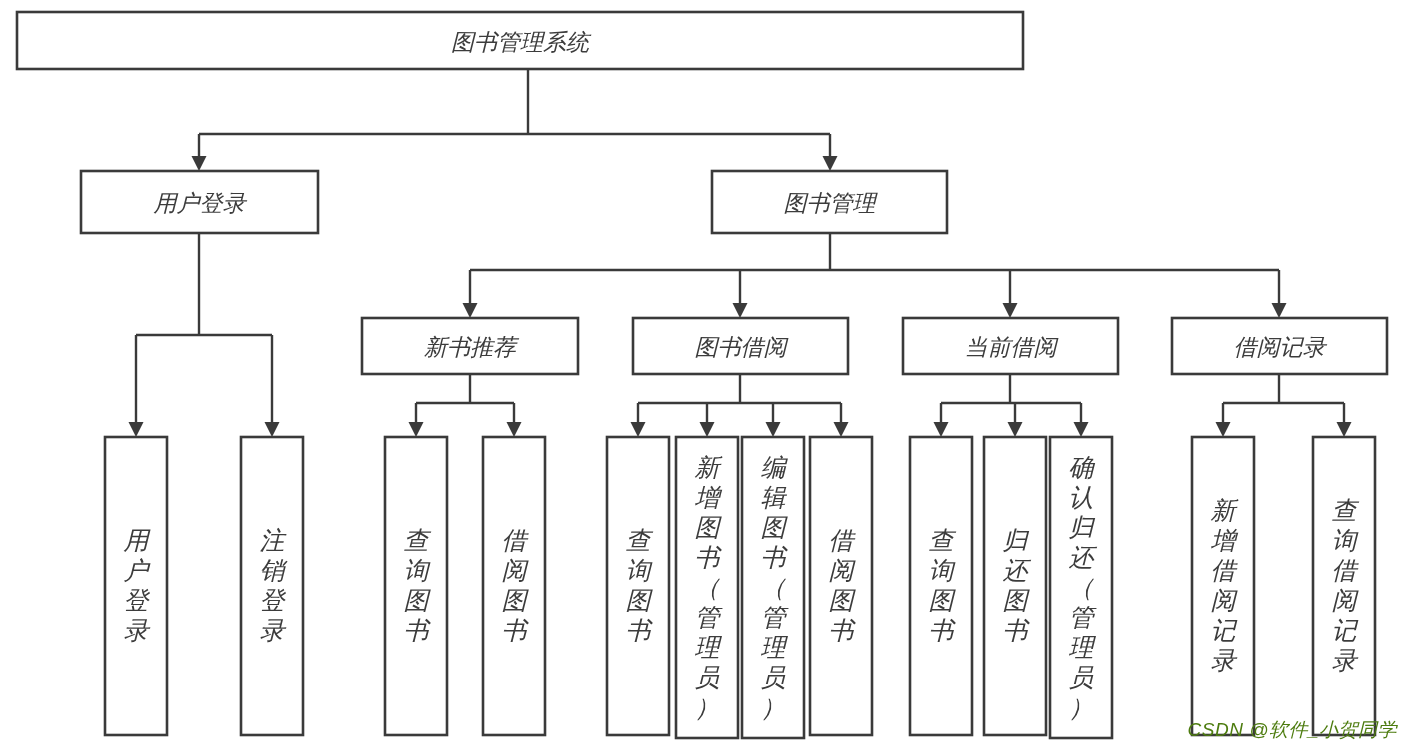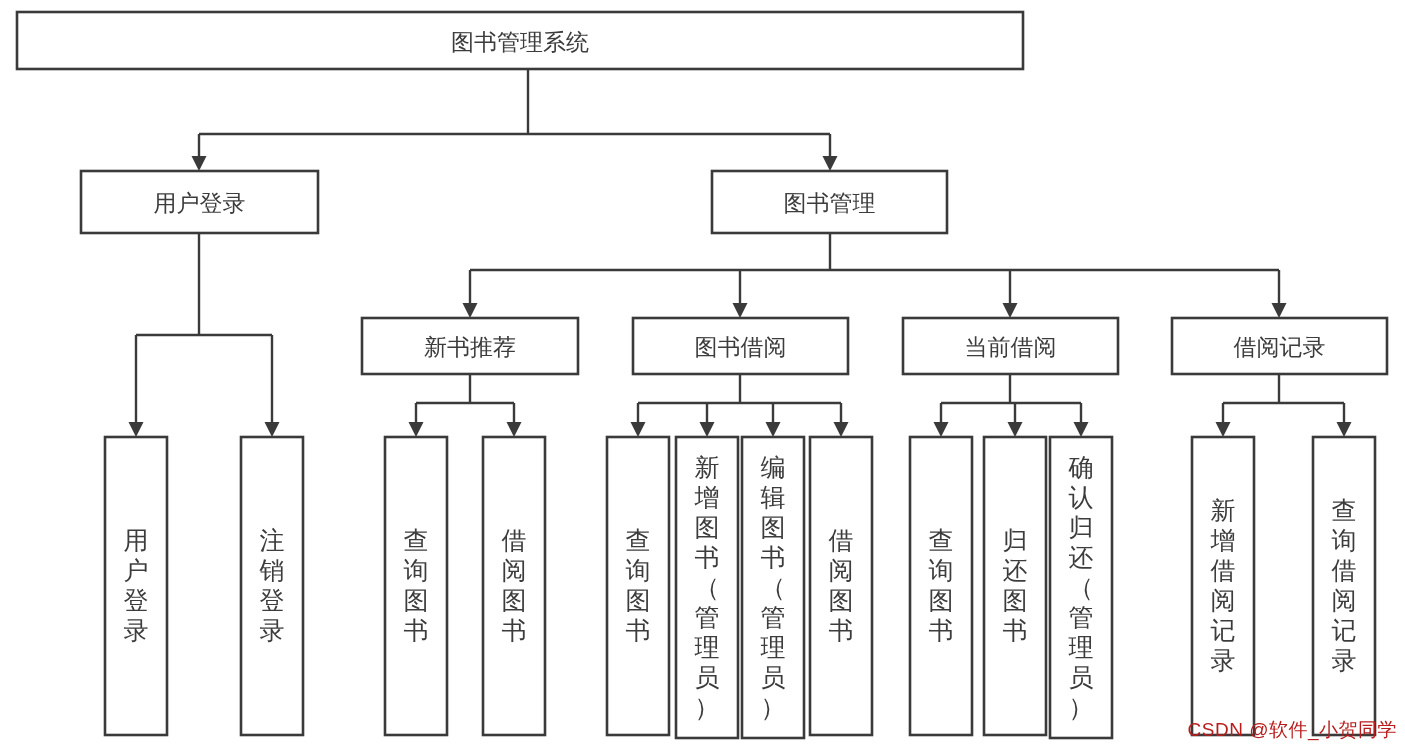--- a/index.html
+++ b/index.html
@@ -11,20 +11,21 @@
     width: 1405px;
     height: 747px;
     font-family: "Liberation Sans", "DejaVu Sans", sans-serif;
     overflow: hidden;
     position: relative;
   }
   #diagram-root {
     position: relative;
     width: 1405px;
     height: 747px;
+    font-style: italic;
   }
   svg.flow {
     position: absolute;
     top: 0;
     left: 0;
     width: 1405px;
     height: 747px;
   }
   .node-rect {
     fill: #ffffff;
@@ -53,21 +54,21 @@
     font-family: "Liberation Sans", "DejaVu Sans", sans-serif;
     font-size: 25px;
     text-anchor: middle;
   }
   .watermark {
     position: absolute;
     right: 8px;
     bottom: 4px;
     font-family: "Liberation Sans", "DejaVu Sans", sans-serif;
     font-size: 19px;
-    color: #b91c1c;
+    color: #4d7c0f;
     letter-spacing: 0.5px;
     white-space: nowrap;
     user-select: none;
   }
 </style>
 </head>
 <body>
 
 <div id="diagram-root">
   <svg class="flow" viewBox="0 0 1405 747" xmlns="http://www.w3.org/2000/svg">

